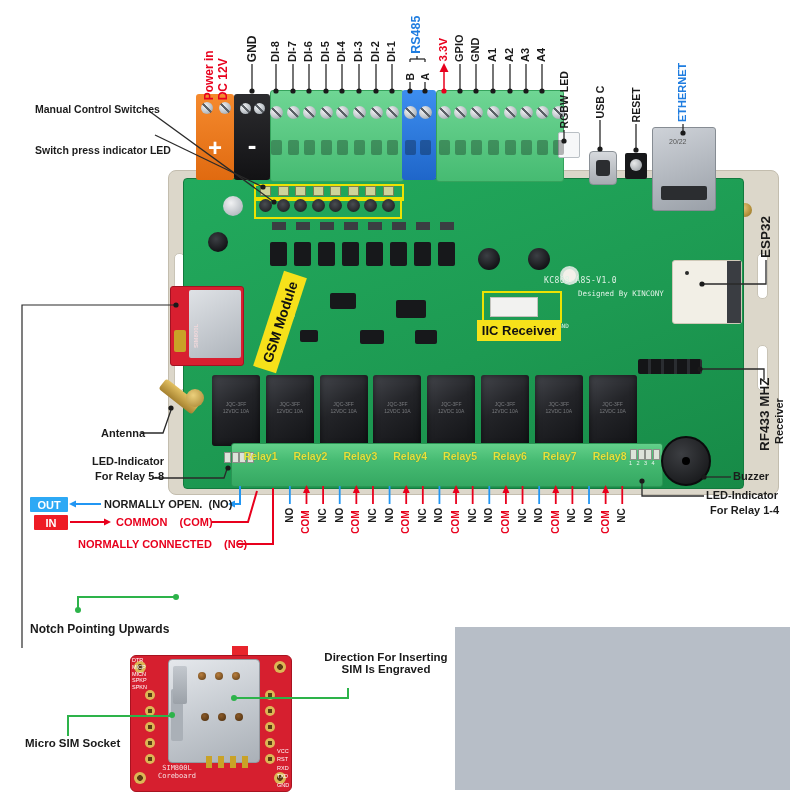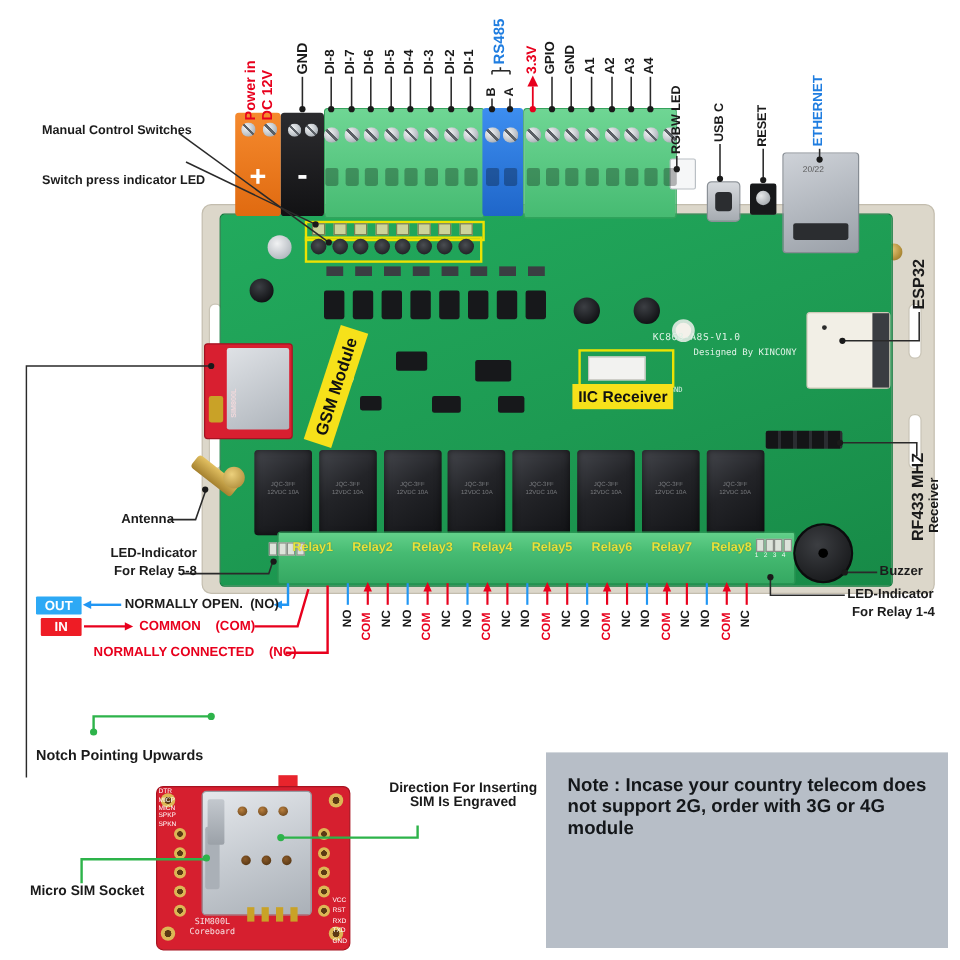--- a/index.html
+++ b/index.html
@@ -160,21 +160,20 @@
   </div>
   <span class="silk" style="left:158px;top:764px;font-size:7px;z-index:27;text-align:center;color:#f6dfe1;">SIM800L
 Coreboard</span>
 
   <div class="ntext" style="left:30px;top:622px;font-size:12px;z-index:30;">Notch Pointing Upwards</div>
   <div class="ntext" style="left:25px;top:737px;font-size:11.5px;z-index:30;">Micro SIM Socket</div>
   <div class="ntext" style="left:283px;top:651px;width:126px;font-size:11.5px;text-align:center;white-space:pre-line;z-index:30;margin-left:40px;">Direction For Inserting
 SIM Is Engraved</div>
 
   <div class="notebox">
-    <p>Note : Incase your country telecom does not support 2G, order with 3G or 4G module</p>
   </div>
 
   <svg class="overlay" id="ann-svg" width="800" height="800">
       <polyline points="252,64 252,89" fill="none" stroke="#2a2a2a" stroke-width="1.3"></polyline>
       <circle cx="252" cy="91" r="2.6" fill="#1a1a1a"></circle>
       <polyline points="276,64 276,89" fill="none" stroke="#2a2a2a" stroke-width="1.3"></polyline>
       <circle cx="276" cy="91" r="2.6" fill="#1a1a1a"></circle>
       <polyline points="293,64 293,89" fill="none" stroke="#2a2a2a" stroke-width="1.3"></polyline>
       <circle cx="293" cy="91" r="2.6" fill="#1a1a1a"></circle>
       <polyline points="309,64 309,89" fill="none" stroke="#2a2a2a" stroke-width="1.3"></polyline>

